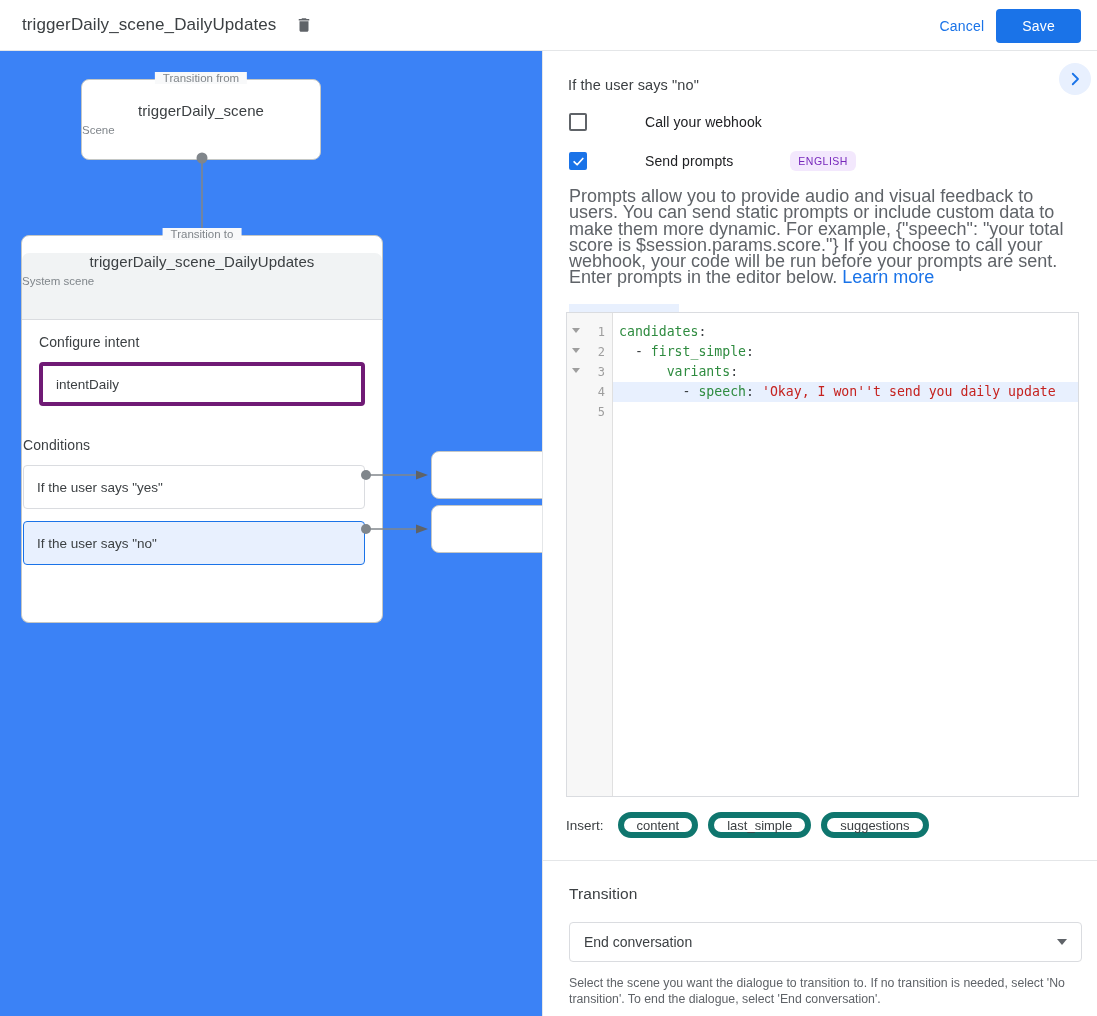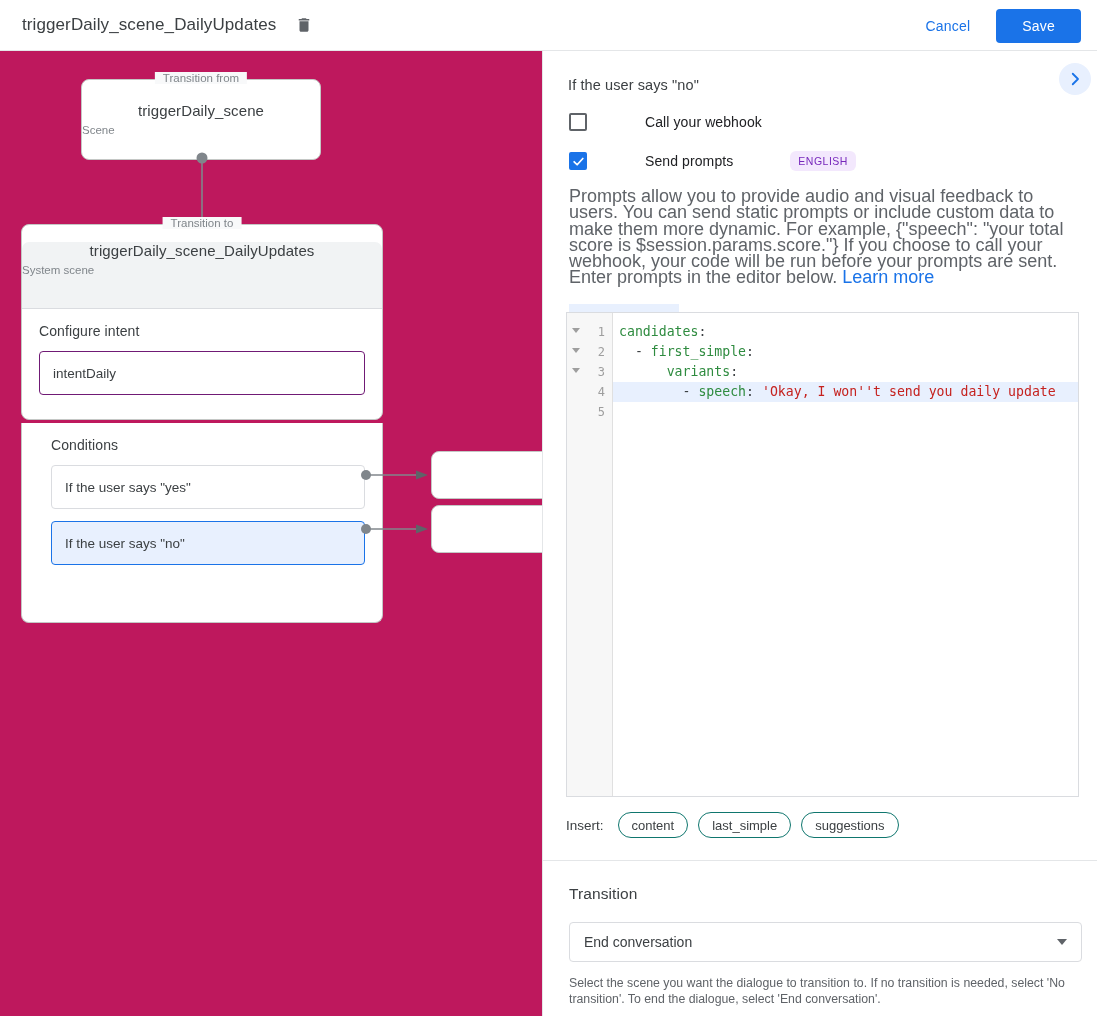--- a/index.html
+++ b/index.html
@@ -26,38 +26,38 @@
     letter-spacing: .1px;
   }
   #delete-icon {
     margin-left: 16px;
     width: 24px; height: 24px;
     display: flex; align-items: center; justify-content: center;
     cursor: pointer;
   }
   #topbar-actions {
     position: absolute; right: 16px; top: 0; height: 51px;
-    display: flex; align-items: center; gap: 14px;
+    display: flex; align-items: center; gap: 0;
   }
   #cancel-button {
     font-size: 14px; color: #1a73e8; font-weight: 500;
     background: none; border: none; padding: 8px 12px;
     cursor: pointer; letter-spacing: .2px;
   }
   #save-button {
     font-size: 14px; color: #ffffff; font-weight: 500;
     background: #1a73e8; border: none; border-radius: 4px;
     padding: 9px 26px; cursor: pointer; letter-spacing: .2px; text-align: right;
   }
 
   
   #canvas {
     position: absolute; top: 51px; left: 0;
     width: 542px; height: 965px;
-    background: #be185d;
+    background: #3b82f6;
     overflow: hidden;
   }
   .fieldset-card {
     position: absolute;
     border: 1px solid #c4c7c5;
     border-radius: 8px;
     background: #ffffff;
   }
   .fieldset-legend {
     position: absolute;
@@ -78,52 +78,52 @@
   .node-sub {
     text-align: left; font-size: 11.5px; color: #80868b; margin-top: 5px;
   }
 
   #edge-from-to {
     position: absolute; left: 195px; top: 100px;
     width: 14px; height: 116px;
   }
 
   #node-to {
-    left: 21px; top: 173px; width: 362px; height: 196px;
+    left: 21px; top: 184px; width: 362px; height: 196px;
     background: #ffffff; border-radius: 8px;
   }
   #node-to-header {
     background: #f1f3f4;
     border-radius: 7px 7px 0 0;
     border-bottom: 1px solid #dadce0;
     height: 67px;
   }
   #node-to-header .node-title { margin-top: 17px; }
   #configure-section { padding: 14px 17px 16px 17px; }
   .section-label {
     font-size: 14px; color: #3c4043; letter-spacing: .1px;
   }
   .text-box {
     margin-top: 12px;
-    border: 1px solid #701a75;
+    border: 4px solid #701a75;
     border-radius: 4px;
     height: 44px;
     display: flex; align-items: center;
     padding: 0 13px;
     font-size: 13.5px;
     color: #3c4043;
     background: #ffffff;
   }
   #conditions-card {
     position: absolute; left: 21px; top: 372px; width: 362px; height: 200px;
     background: #ffffff;
     border: 1px solid #c4c7c5;
     border-top: none;
     border-radius: 0 0 8px 8px;
-    padding: 14px 17px 0 29px;
+    padding: 14px 17px 0 1px;
   }
   .cond-box {
     margin-top: 12px;
     border: 1px solid #dadce0;
     border-radius: 4px;
     height: 44px;
     display: flex; align-items: center;
     padding: 0 13px;
     font-size: 13.5px;
     color: #3c4043;
@@ -270,21 +270,21 @@
   .tok-punc { color: #3c4043; }
   .tok-str { color: #c5221f; }
   .tok-dash { color: #3c4043; }
 
   #insert-row {
     position: absolute; left: 566px; top: 812px;
     display: flex; align-items: center; gap: 10px;
   }
   #insert-label { font-size: 13.5px; color: #3c4043; margin-right: 4px; }
   .chip {
-    border: 1px solid #0f766e;
+    border: 6px solid #0f766e;
     border-radius: 14px;
     height: 26px;
     display: flex; align-items: center;
     padding: 0 13px;
     font-size: 13px; color: #3c4043;
     cursor: pointer;
     background: #ffffff;
   }
 
   #panel-divider {

